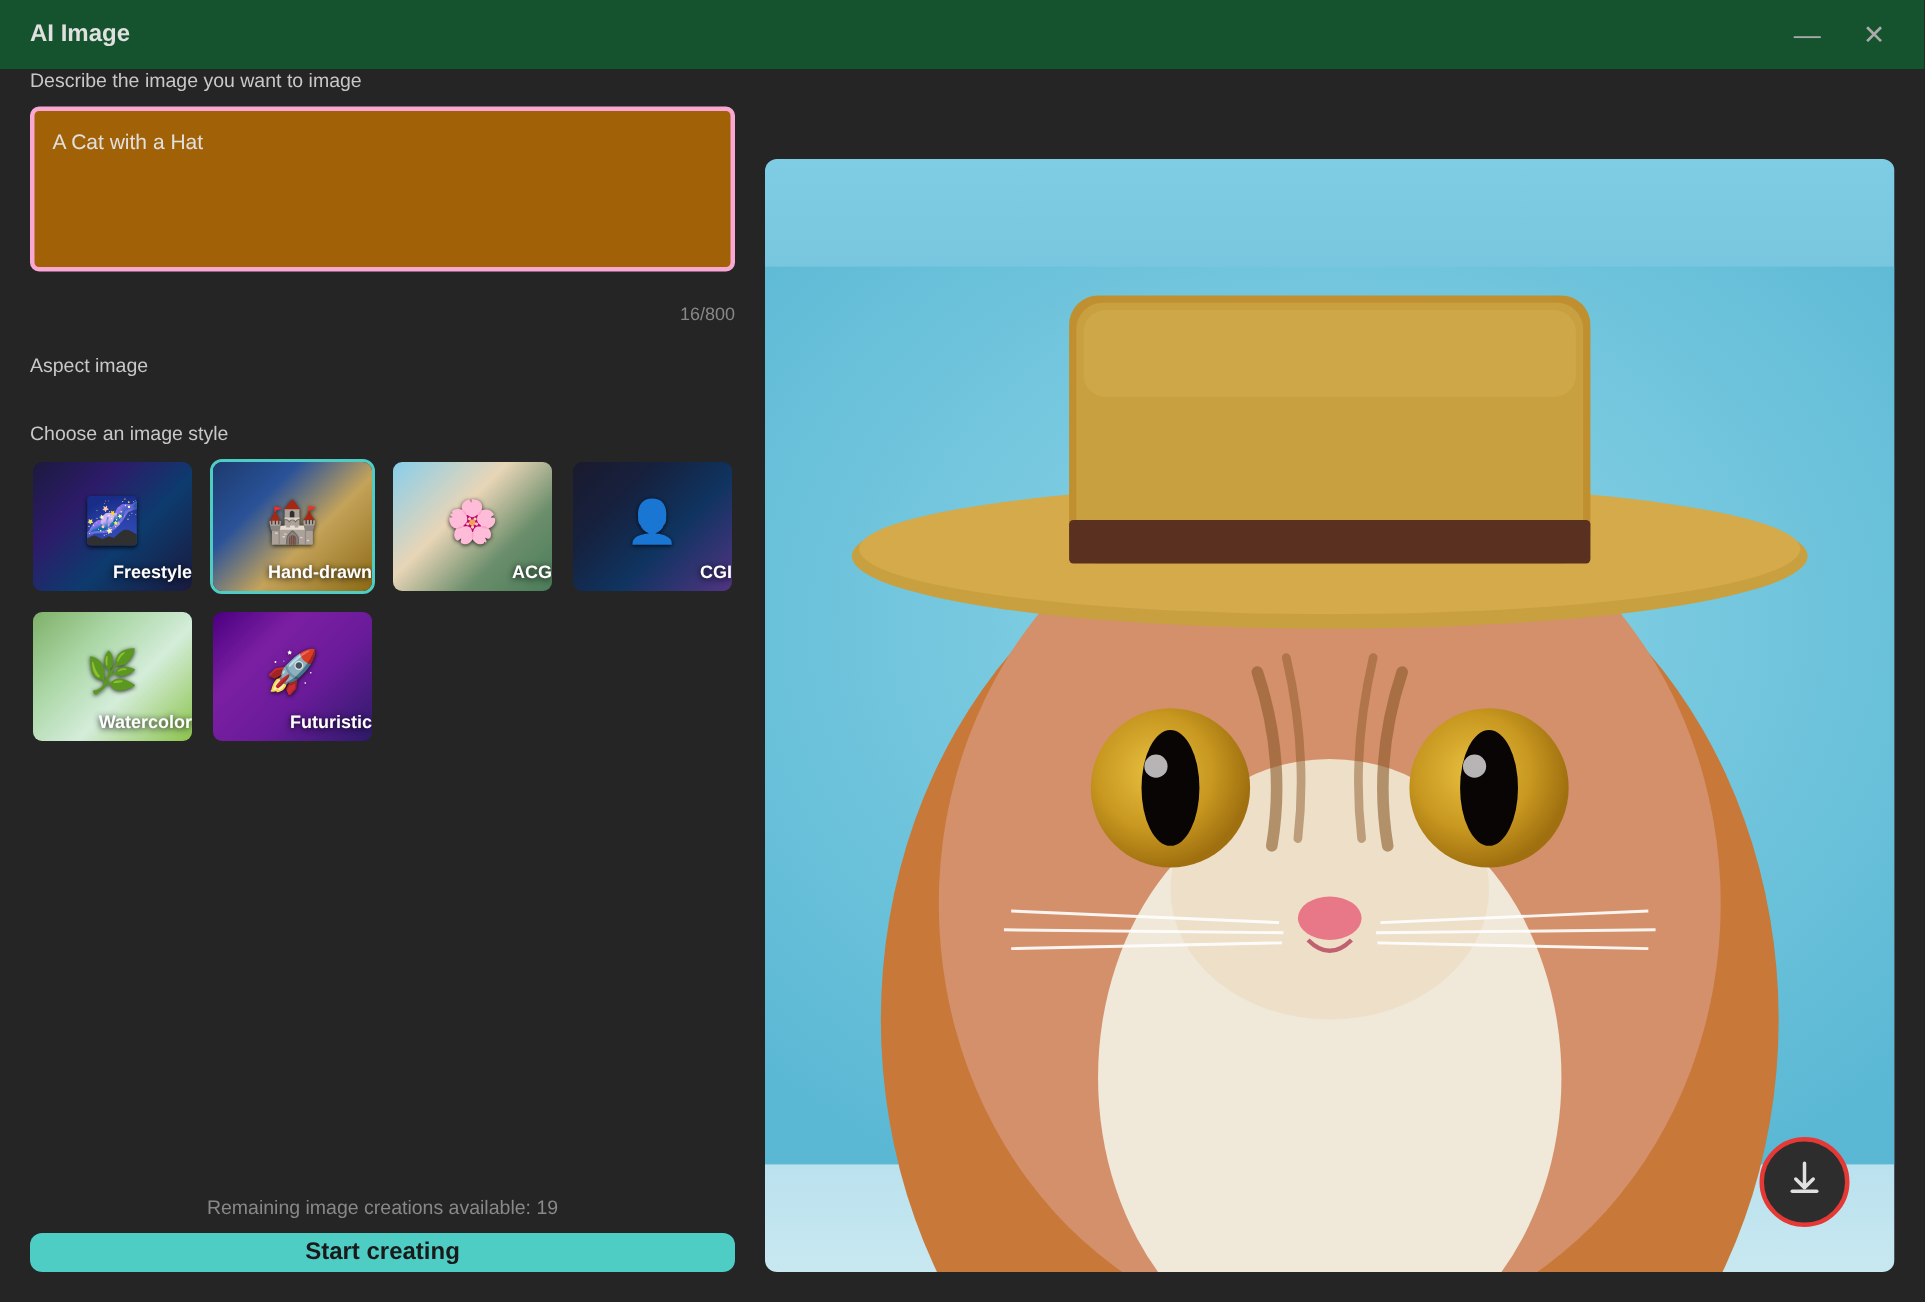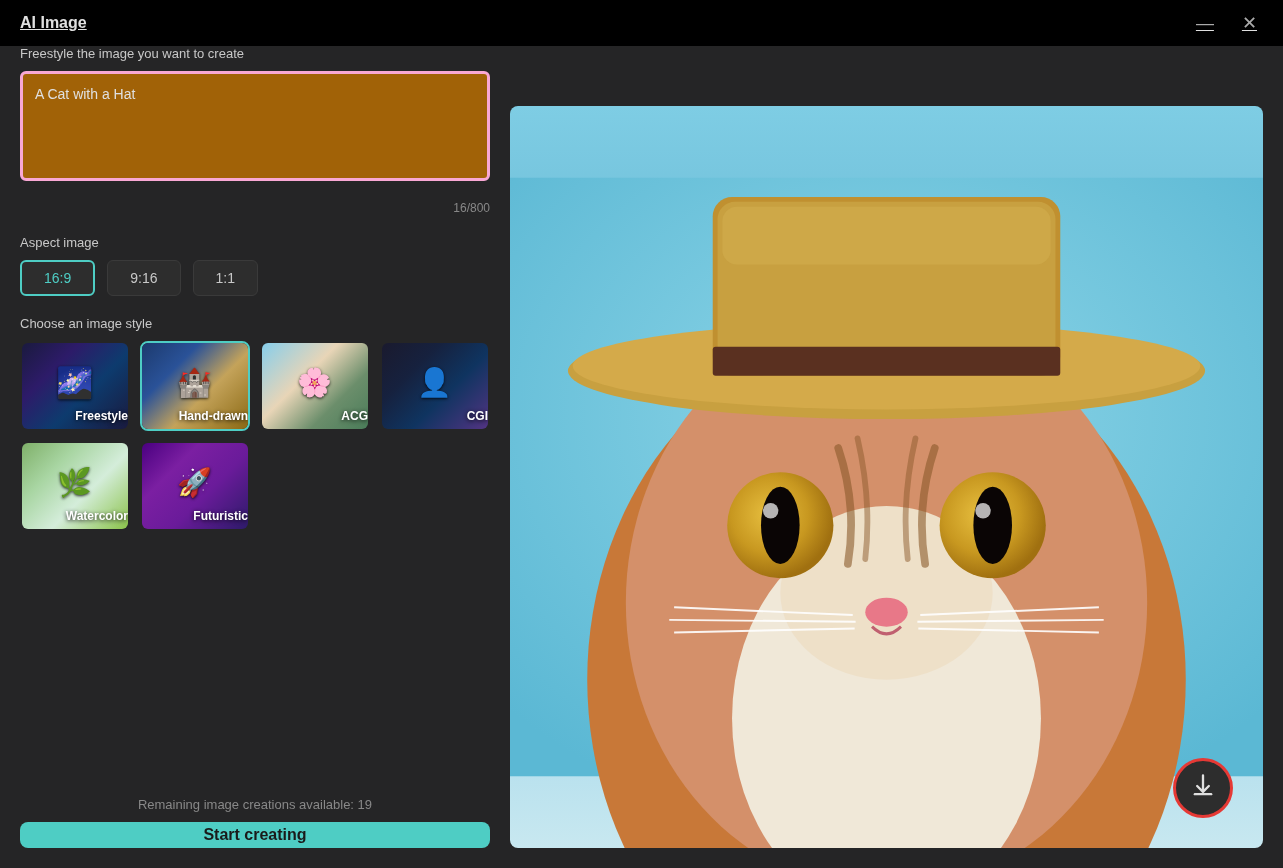--- a/index.html
+++ b/index.html
@@ -18,23 +18,22 @@
       background: #252526;
       display: flex;
       flex-direction: column;
     }
 
     .title-bar {
       display: flex;
       align-items: center;
       justify-content: space-between;
       padding: 12px 20px;
-      background: #000000;
+      background: #14532d;
       flex-shrink: 0;
-      text-decoration: underline;
     }
 
     .title-bar-title {
       font-size: 16px;
       font-weight: 600;
       color: #e0e0e0;
     }
 
     .title-bar-controls {
       display: flex;
@@ -352,32 +351,27 @@
       <button class="title-bar-btn">—</button>
       <button class="title-bar-btn">✕</button>
     </div>
   </div>
 
   <div class="main-content">
 
     <div class="left-panel">
 
       <div>
-        <div class="section-label">Freestyle the image you want to create</div>
+        <div class="section-label">Describe the image you want to image</div>
         <textarea class="prompt-textarea" style="">A Cat with a Hat</textarea>
         <div class="char-count">16/800</div>
       </div>
 
       <div class="aspect-section">
         <div class="section-label">Aspect image</div>
-        <div class="aspect-buttons">
-          <button class="aspect-btn active">16:9</button>
-          <button class="aspect-btn">9:16</button>
-          <button class="aspect-btn">1:1</button>
-        </div>
       </div>
 
       <div class="style-section">
         <div class="section-label">Choose an image style</div>
         <div class="style-grid">
 
           <div class="style-card">
             <div class="style-card-bg style-freestyle">
               <span class="style-label">Freestyle</span>
             </div>

